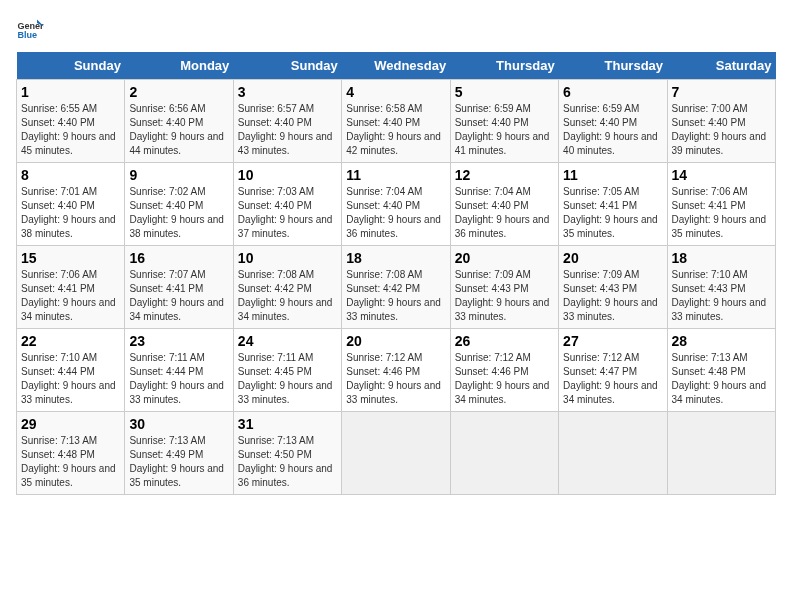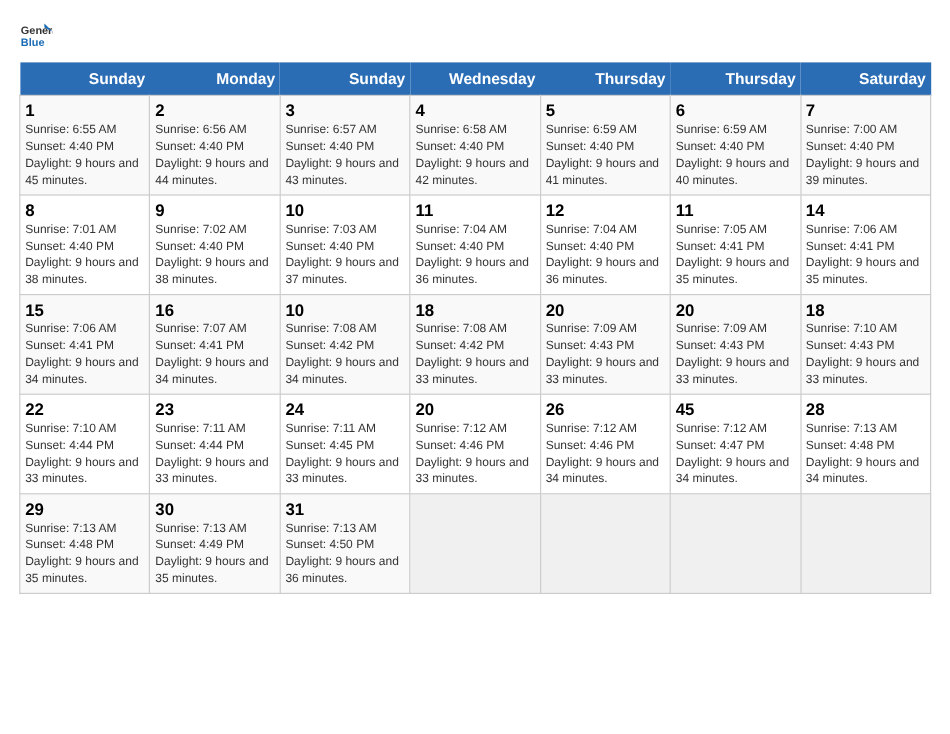--- a/index.html
+++ b/index.html
@@ -315,21 +315,21 @@
       </td>
         <td>
         <span class="day-number">26</span>
         <span class="day-info">
           Sunrise: 7:12 AM<br>
           Sunset: 4:46 PM<br>
           Daylight: 9 hours and 34 minutes.
         </span>
       </td>
         <td>
-        <span class="day-number">45</span>
+        <span class="day-number">27</span>
         <span class="day-info">
           Sunrise: 7:12 AM<br>
           Sunset: 4:47 PM<br>
           Daylight: 9 hours and 34 minutes.
         </span>
       </td>
         <td>
         <span class="day-number">28</span>
         <span class="day-info">
           Sunrise: 7:13 AM<br>

